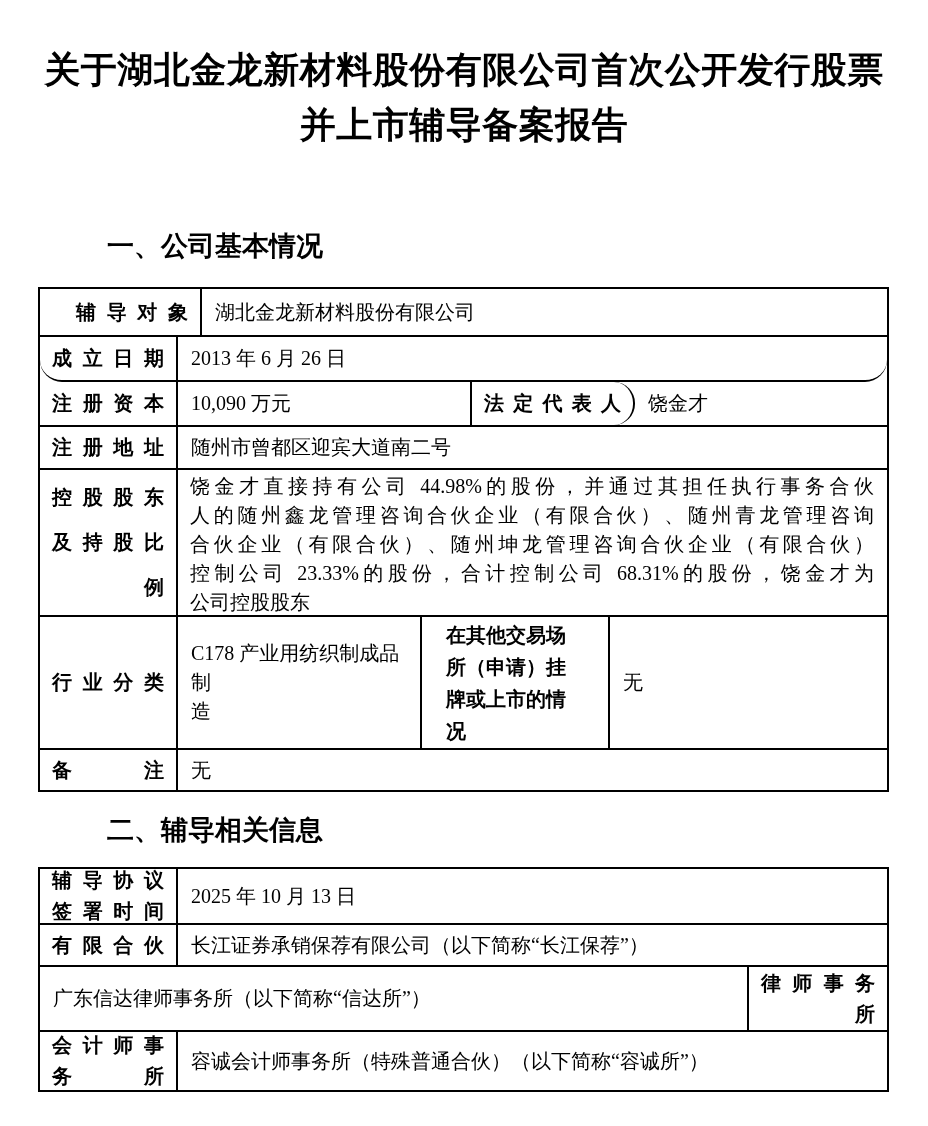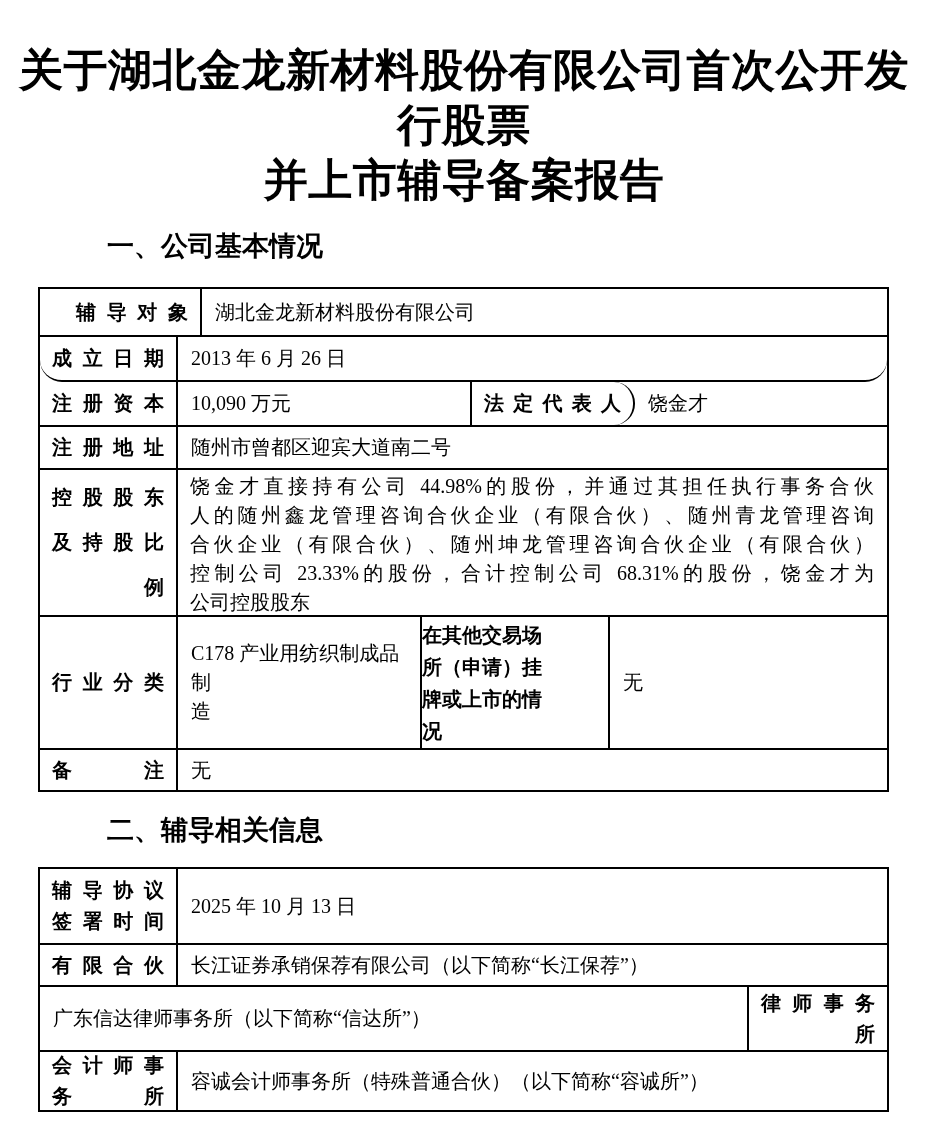--- a/index.html
+++ b/index.html
@@ -10,21 +10,21 @@
     color: #000;
     font-family: "Liberation Serif", serif;
     overflow: hidden;
   }
   .doc-title {
     position: absolute;
     top: 42px; left: 0; width: 928px;
     text-align: center;
     font-family: "Liberation Sans", sans-serif;
     font-weight: bold;
-    font-size: 44px;
+    font-size: 36px;
     line-height: 55px;
     white-space: pre-line;
     letter-spacing: 0.5px;
   }
   .sec-heading {
     position: absolute;
     left: 107px;
     font-family: "Liberation Sans", sans-serif;
     font-weight: bold;
     font-size: 27px;
@@ -105,21 +105,21 @@
 
   
   .t1r1 { height: 48px; padding-left: 24px; }
   .t1r2 { height: 45px; border-radius: 22px; }
   .t1r3 { height: 45px; }
   .t1r4 { height: 43px; }
   .t1r5 { height: 147px; }
   .t1r6 { height: 133px; }
   .t1r7 { height: 40px; }
   
-  .t2r1 { height: 76px; }
+  .t2r1 { height: 56px; }
   .t2r2 { height: 42px; }
   .t2r3 { height: 65px; }
   .t2r4 { height: 58px; }
 </style>
 </head>
 <body>
 
 <div class="page">
 
   <div class="doc-title">关于湖北金龙新材料股份有限公司首次公开发行股票
@@ -181,21 +181,21 @@
       </div>
     </div>
     <div class="row t1r6">
       <div class="cell label-cell">
         <div class="label-text">行业分类</div>
       </div>
       <div class="cell value-cell w296">
         <div class="value-text">C178 产业用纺织制成品制
 造</div>
       </div>
-      <div class="cell w188" style="padding:2px 0;">
+      <div class="cell w188" style="padding:2px 24px;">
         <div class="subhead-text">在其他交易场
 所（申请）挂
 牌或上市的情
 况</div>
       </div>
       <div class="cell value-cell">
         <div class="value-text">无</div>
       </div>
     </div>
     <div class="row t1r7">

